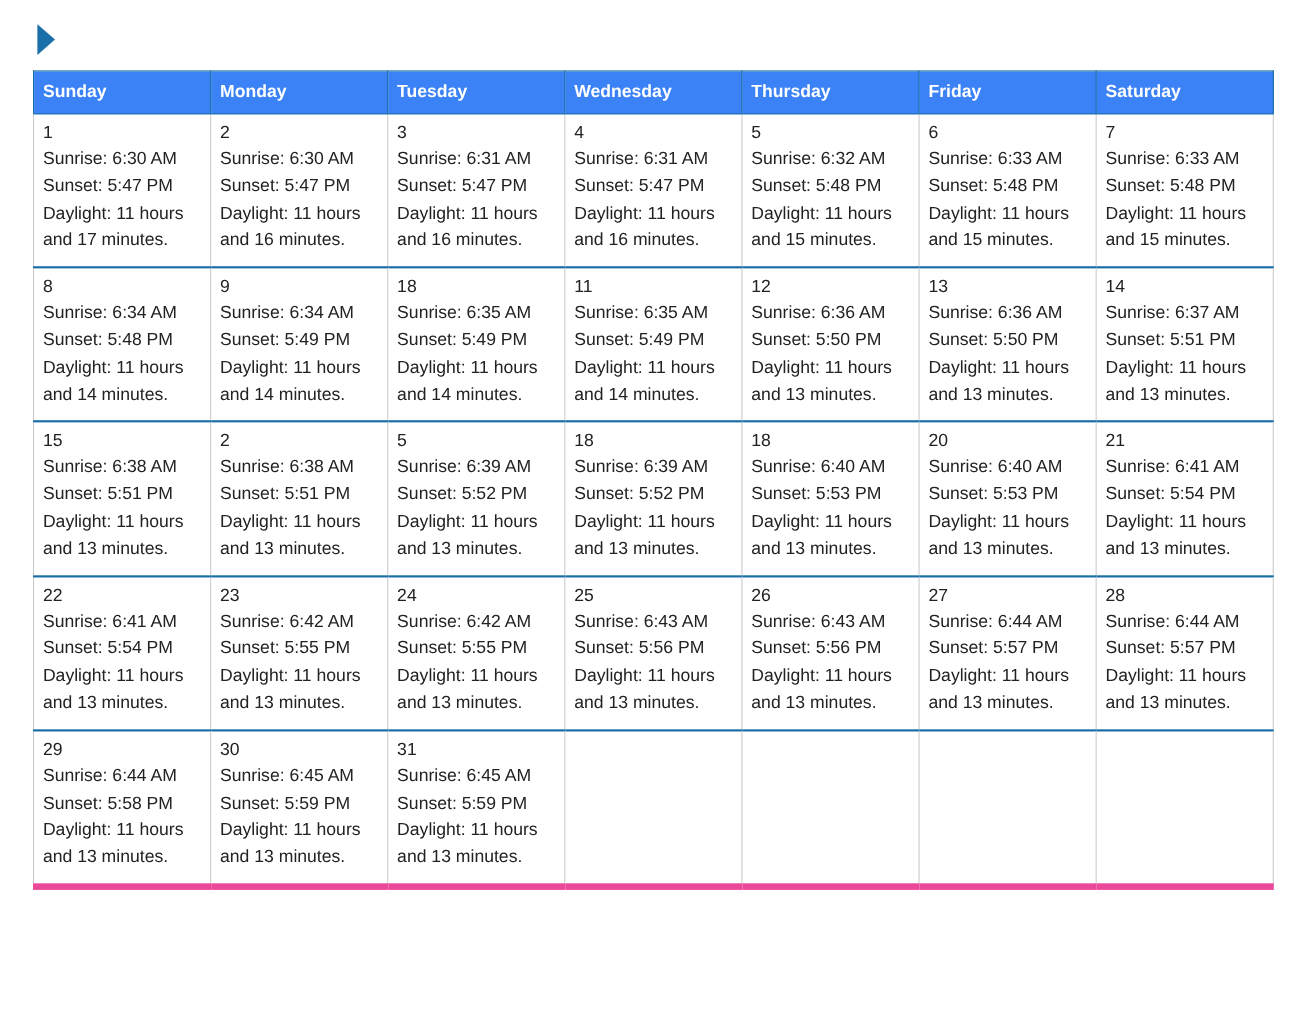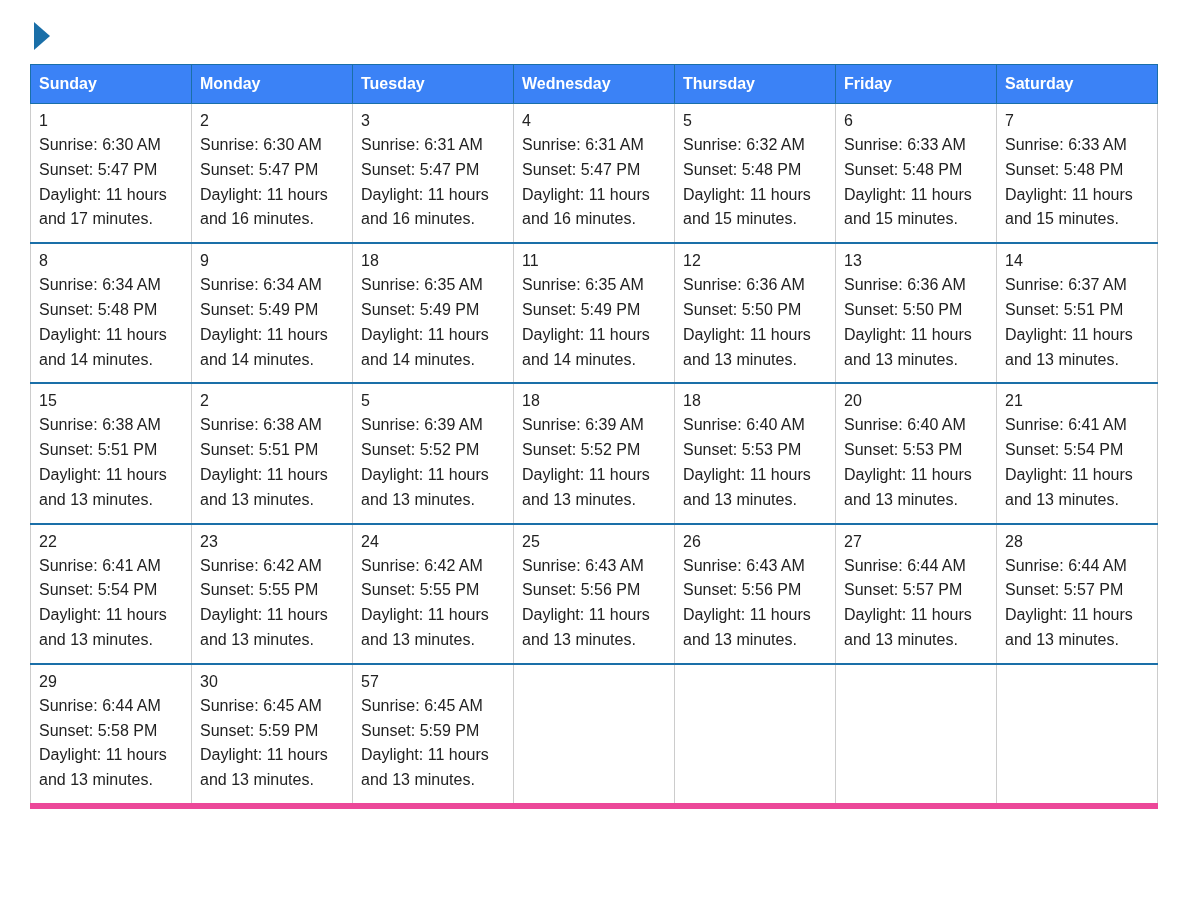--- a/index.html
+++ b/index.html
@@ -259,21 +259,21 @@
       <tr>
         <td>
           <span class="day-number">29</span>
         <div class="day-info">Sunrise: 6:44 AM<br>Sunset: 5:58 PM<br>Daylight: 11 hours<br>and 13 minutes.</div>
         </td>
         <td>
           <span class="day-number">30</span>
         <div class="day-info">Sunrise: 6:45 AM<br>Sunset: 5:59 PM<br>Daylight: 11 hours<br>and 13 minutes.</div>
         </td>
         <td>
-          <span class="day-number">57</span>
+          <span class="day-number">31</span>
         <div class="day-info">Sunrise: 6:45 AM<br>Sunset: 5:59 PM<br>Daylight: 11 hours<br>and 13 minutes.</div>
         </td>
         <td class="empty-cell"></td>
         <td class="empty-cell"></td>
         <td class="empty-cell"></td>
         <td class="empty-cell"></td>
       </tr>
     </tbody>
 </table>
 

